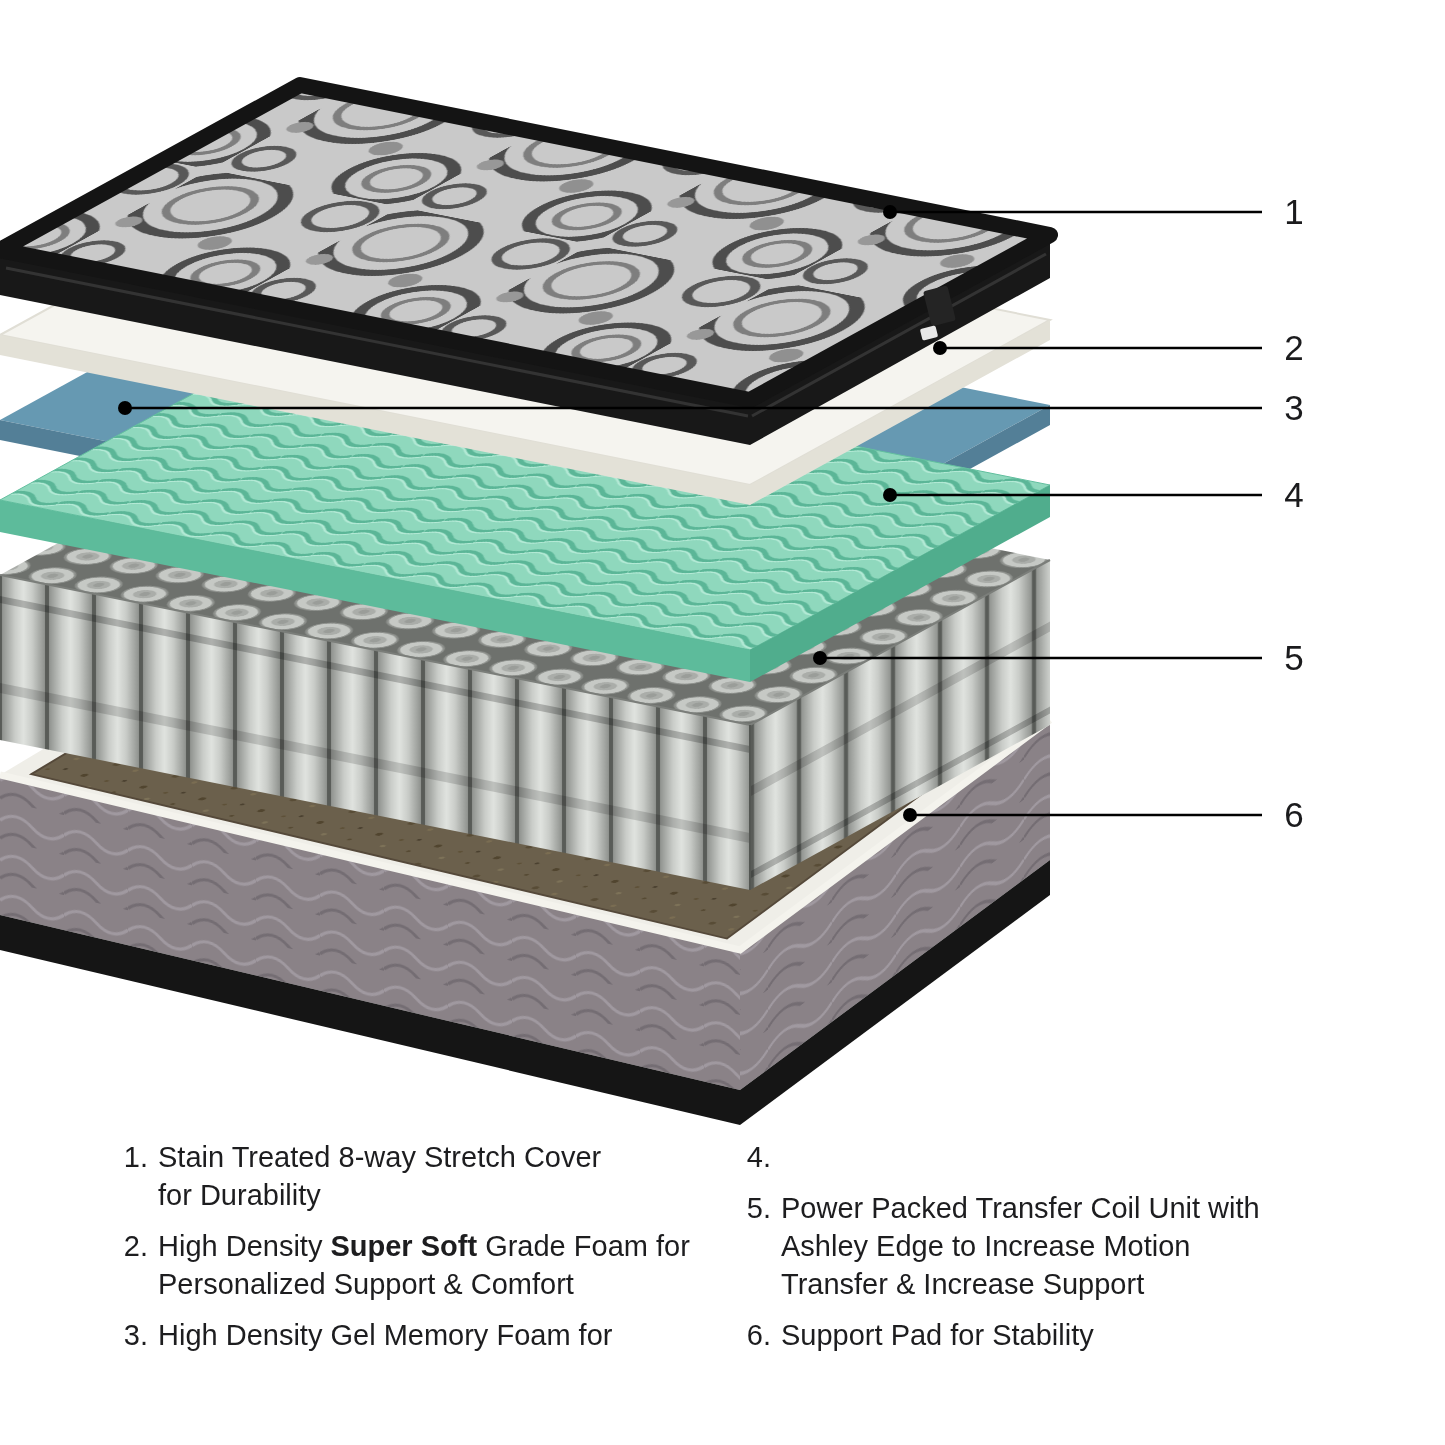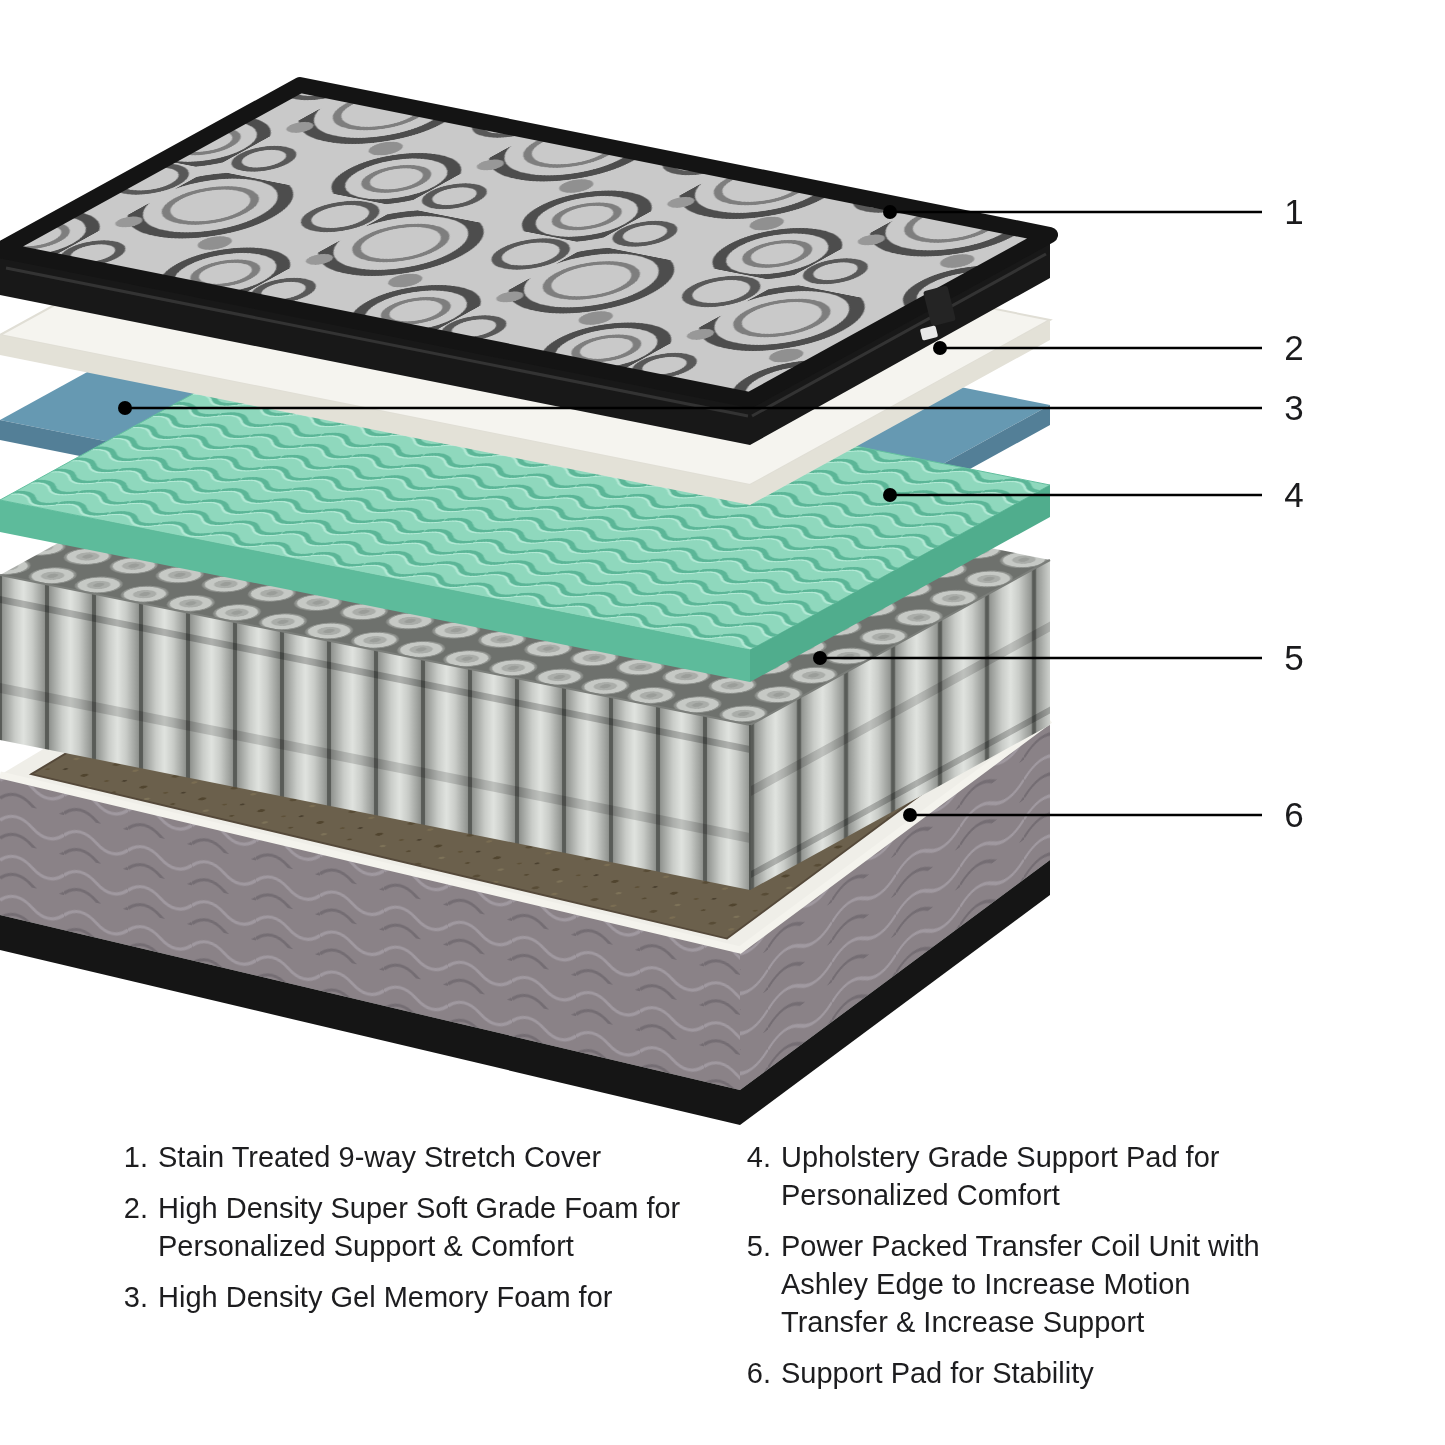--- a/index.html
+++ b/index.html
@@ -20,21 +20,21 @@
     position:absolute;
     top:1138px;
     color:#1d1d1f;
     font-size:29px;
     line-height:38px;
   }
   .legend.left{left:112px;width:600px;}
   .legend.right{left:735px;width:620px;}
   .leg-item{display:flex;gap:10px;margin-bottom:13px;}
   .leg-num{min-width:36px;text-align:right;flex-shrink:0;}
-  .bold{font-weight:normal;}
+  .bold{font-weight:bold;}
 </style>
 </head>
 <body>
 
 <div class="stage">
 
   <svg width="1445" height="1445" viewBox="0 0 1445 1445">
     <defs>
 
       <pattern id="quiltPat" width="150" height="150" patternUnits="userSpaceOnUse" patternTransform="matrix(1.27,0.25,-1.14,0.63,0,0)">
@@ -178,45 +178,42 @@
       <text class="callout-num" x="1294" y="507">4</text>
       <text class="callout-num" x="1294" y="670">5</text>
       <text class="callout-num" x="1294" y="827">6</text>
     </g>
   </svg>
 
   <div class="legend left">
     <div class="leg-item">
       <span class="leg-num">1.</span>
       <div>
-        <div>Stain Treated 9-way Stretch Cover</div>
+        <div>Stain Treated 8-way Stretch Cover</div>
+        <div>for Durability</div>
       </div>
     </div>
     <div class="leg-item">
       <span class="leg-num">2.</span>
       <div>
         <div><span>High Density </span><span class="bold">Super Soft</span><span> Grade Foam for</span></div>
         <div>Personalized Support &amp; Comfort</div>
       </div>
     </div>
     <div class="leg-item">
       <span class="leg-num">3.</span>
       <div>
         <div>High Density Gel Memory Foam for</div>
       </div>
     </div>
   </div>
 
   <div class="legend right">
     <div class="leg-item">
       <span class="leg-num">4.</span>
-      <div>
-        <div>Upholstery Grade Support Pad for</div>
-        <div>Personalized Comfort</div>
-      </div>
     </div>
     <div class="leg-item">
       <span class="leg-num">5.</span>
       <div>
         <div>Power Packed Transfer Coil Unit with</div>
         <div>Ashley Edge to Increase Motion</div>
         <div>Transfer &amp; Increase Support</div>
       </div>
     </div>
     <div class="leg-item">

